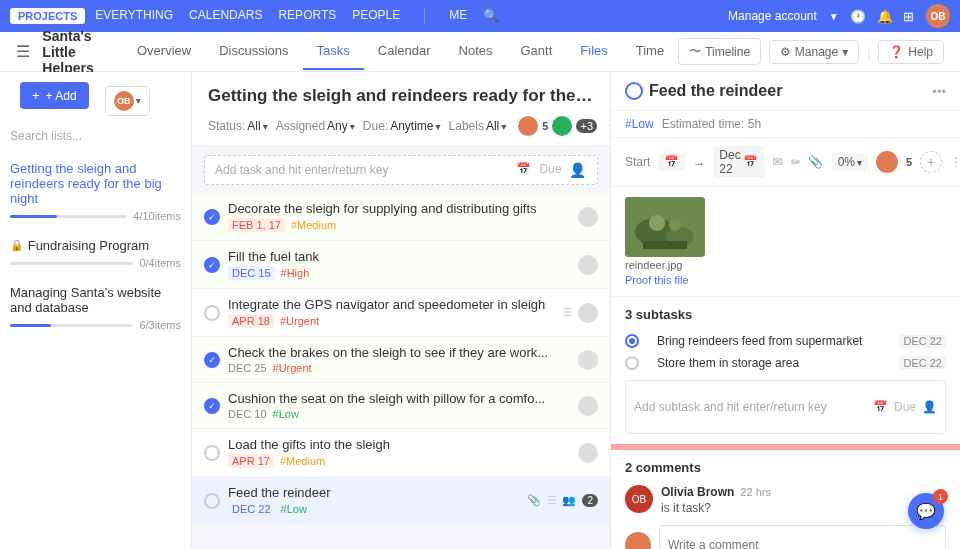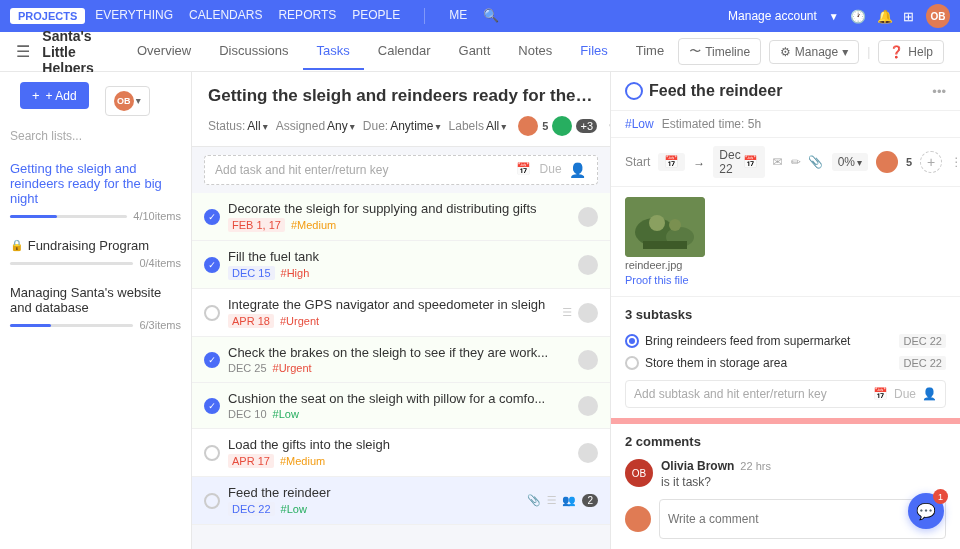--- a/index.html
+++ b/index.html
@@ -94,28 +94,28 @@
     .avatar-sm { width: 22px; height: 22px; border-radius: 50%; background: #e07b54; display: flex; align-items: center; justify-content: center; font-size: 9px; color: white; }
     .plus-circle { width: 22px; height: 22px; border-radius: 50%; border: 1px dashed #ccc; display: flex; align-items: center; justify-content: center; font-size: 14px; color: #aaa; cursor: pointer; }
 
     .detail-image-area { padding: 10px 14px; }
     .detail-image { width: 80px; height: 60px; background: #8a9e6a; border-radius: 4px; display: flex; align-items: center; justify-content: center; overflow: hidden; }
     .detail-image-label { font-size: 11px; color: #4a6cf7; margin-top: 3px; cursor: pointer; }
     .detail-filename { font-size: 11px; color: #666; margin-top: 2px; }
 
     .detail-subtasks { padding: 10px 14px; border-top: 1px solid #f0f0f0; }
     .subtasks-title { font-size: 13px; font-weight: 600; color: #333; margin-bottom: 8px; }
-    .subtask-item { display: flex; align-items: center; gap: 6px; padding: 4px 0; font-size: 12px; }
+    .subtask-item { display: flex; align-items: center; gap: 18px; padding: 4px 0; font-size: 12px; }
     .subtask-check { width: 14px; height: 14px; border-radius: 50%; border: 2px solid #ccc; flex-shrink: 0; cursor: pointer; }
     .subtask-check.done { border-color: #4a6cf7; background: white; position: relative; }
     .subtask-check.done::after { content: ''; display: block; width: 6px; height: 6px; border-radius: 50%; background: #4a6cf7; position: absolute; top: 2px; left: 2px; }
     .subtask-name { flex: 1; color: #333; }
     .subtask-date { color: #888; background: #f5f5f5; padding: 1px 4px; border-radius: 2px; font-size: 11px; }
 
-    .subtask-add { display: flex; align-items: center; margin-top: 6px; border: 1px solid #e8e8e8; border-radius: 4px; padding: 6px 8px; font-size: 12px; color: #aaa; cursor: pointer; }
+    .subtask-add { display: flex; align-items: center; margin-top: 6px; border: 1px solid #e8e8e8; border-radius: 4px; padding: 19px 8px; font-size: 12px; color: #aaa; cursor: pointer; }
     .subtask-add-right { margin-left: auto; display: flex; gap: 6px; color: #bbb; }
 
     .detail-comments { padding: 10px 14px; border-top: 6px solid #fca5a5; }
     .comments-title { font-size: 13px; font-weight: 600; color: #333; margin-bottom: 10px; }
     .comment-item { display: flex; gap: 8px; margin-bottom: 10px; }
     .comment-avatar { width: 28px; height: 28px; border-radius: 50%; background: #c0392b; display: flex; align-items: center; justify-content: center; font-size: 10px; color: white; flex-shrink: 0; }
     .comment-body { flex: 1; }
     .comment-header { display: flex; align-items: center; gap: 6px; margin-bottom: 2px; }
     .comment-name { font-size: 12px; font-weight: 600; color: #333; }
     .comment-time { font-size: 11px; color: #999; }
@@ -151,22 +151,22 @@
 </div>
 
 <div class="second-nav">
   <span class="hamburger">☰</span>
   <span class="project-title">Santa's Little Helpers</span>
   <nav class="nav-tabs">
     <span class="nav-tab">Overview</span>
     <span class="nav-tab">Discussions</span>
     <span class="nav-tab active">Tasks</span>
     <span class="nav-tab">Calendar</span>
+    <span class="nav-tab">Notes</span>
     <span class="nav-tab">Gantt</span>
-    <span class="nav-tab">Notes</span>
     <span class="nav-tab nav-tab-files">Files</span>
     <span class="nav-tab">Time</span>
   </nav>
   <div class="second-nav-right">
     <div class="btn-timeline">
       <span>〜</span>
       <span>Timeline</span>
     </div>
     <div class="btn-manage">
       <span>⚙</span>

